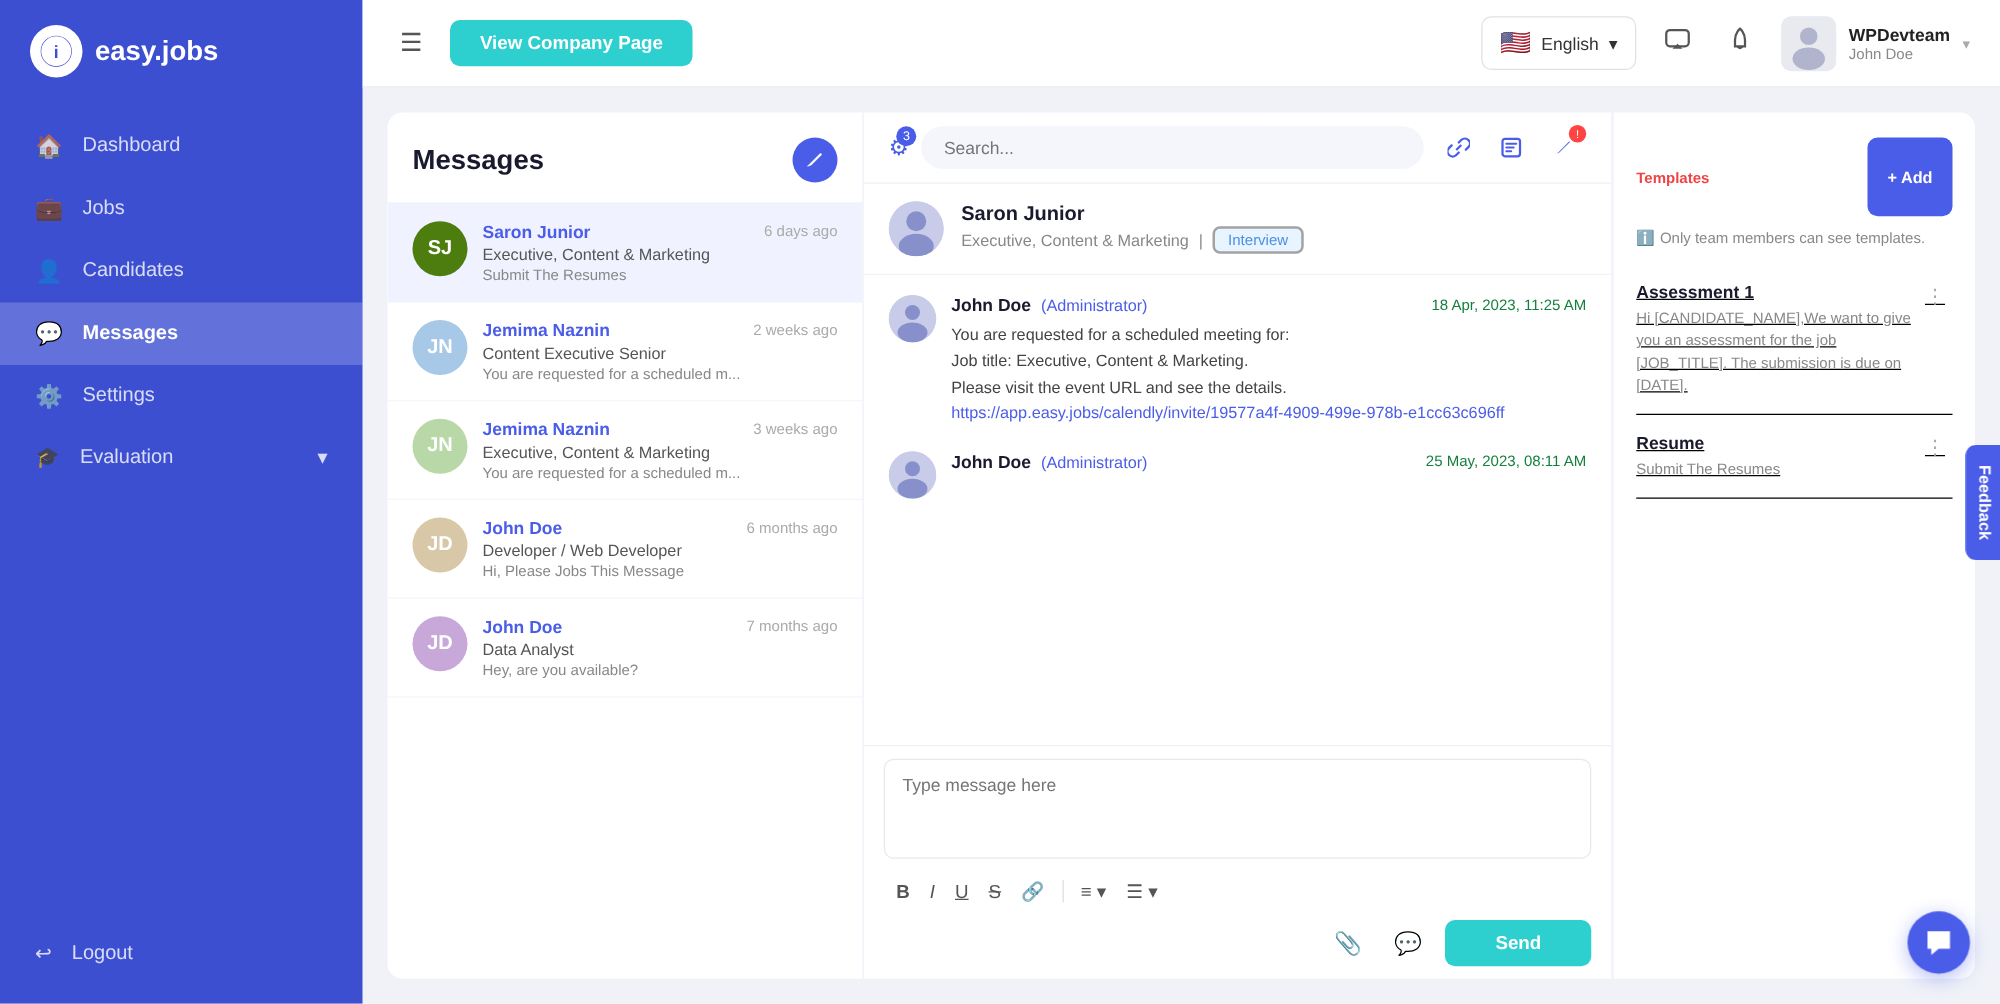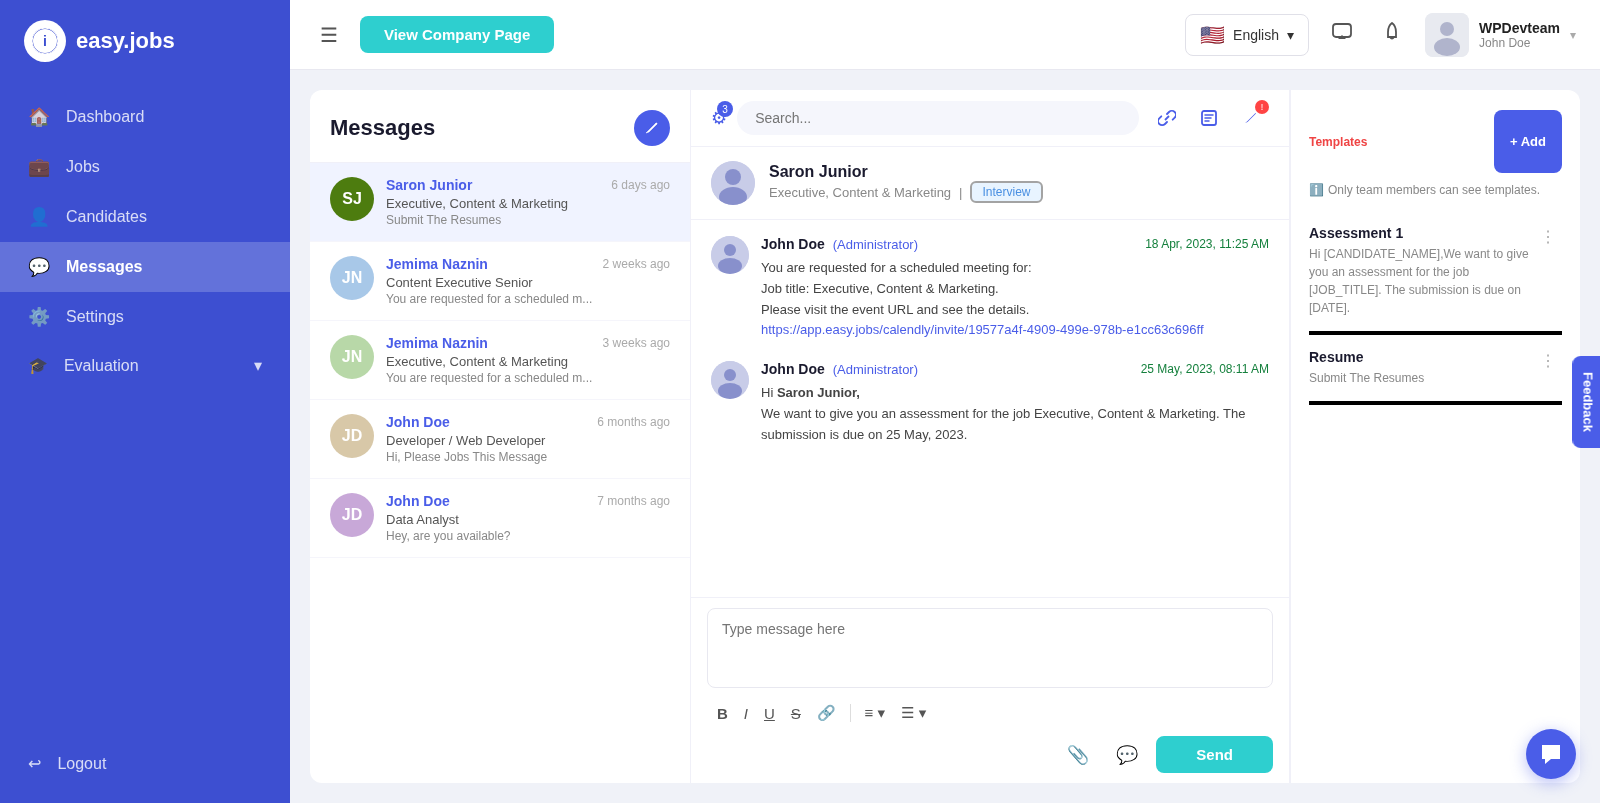--- a/index.html
+++ b/index.html
@@ -466,23 +466,24 @@
       font-size: 12px;
       color: #888;
       padding: 0 18px 14px;
       display: flex;
       align-items: center;
       gap: 4px;
     }
     .templates-list { flex: 1; overflow-y: auto; padding: 0 18px; }
     .template-item {
       padding: 14px 0;
-      border-bottom: 4px solid #000000;
+      border-bottom: 1px solid #000000;
       display: flex;
       align-items: flex-start;
+      text-decoration: underline;
     }
     .template-item-content { flex: 1; }
     .template-name { font-size: 14px; font-weight: 700; color: #1a1a2e; margin-bottom: 4px; }
     .template-preview { font-size: 12px; color: #888; line-height: 1.5; }
     .template-menu-btn {
       background: none;
       border: none;
       cursor: pointer;
       color: #aaa;
       font-size: 16px;
@@ -774,24 +775,20 @@
               <circle cx="19" cy="14" r="6" fill="#8890cc"></circle>
               <ellipse cx="19" cy="30" rx="12" ry="8" fill="#8890cc"></ellipse>
             </svg>
           </div>
           <div class="chat-msg-content">
             <div class="chat-msg-header">
               <span class="chat-msg-sender">John Doe</span>
               <span class="chat-msg-role">(Administrator)</span>
               <span class="chat-msg-time">25 May, 2023, 08:11 AM</span>
             </div>
-            <div class="chat-msg-text">
-              Hi <strong>Saron Junior,</strong><br>
-              We want to give you an assessment for the job Executive, Content &amp; Marketing. The submission is due on 25 May, 2023.
-            </div>
           </div>
         </div>
       </div>
       <div class="chat-input-area">
         <textarea class="chat-textarea" placeholder="Type message here" style=""></textarea>
         <div class="chat-toolbar">
           <button class="toolbar-btn"><strong>B</strong></button>
           <button class="toolbar-btn"><em>I</em></button>
           <button class="toolbar-btn"><u>U</u></button>
           <button class="toolbar-btn"><s>S</s></button>

